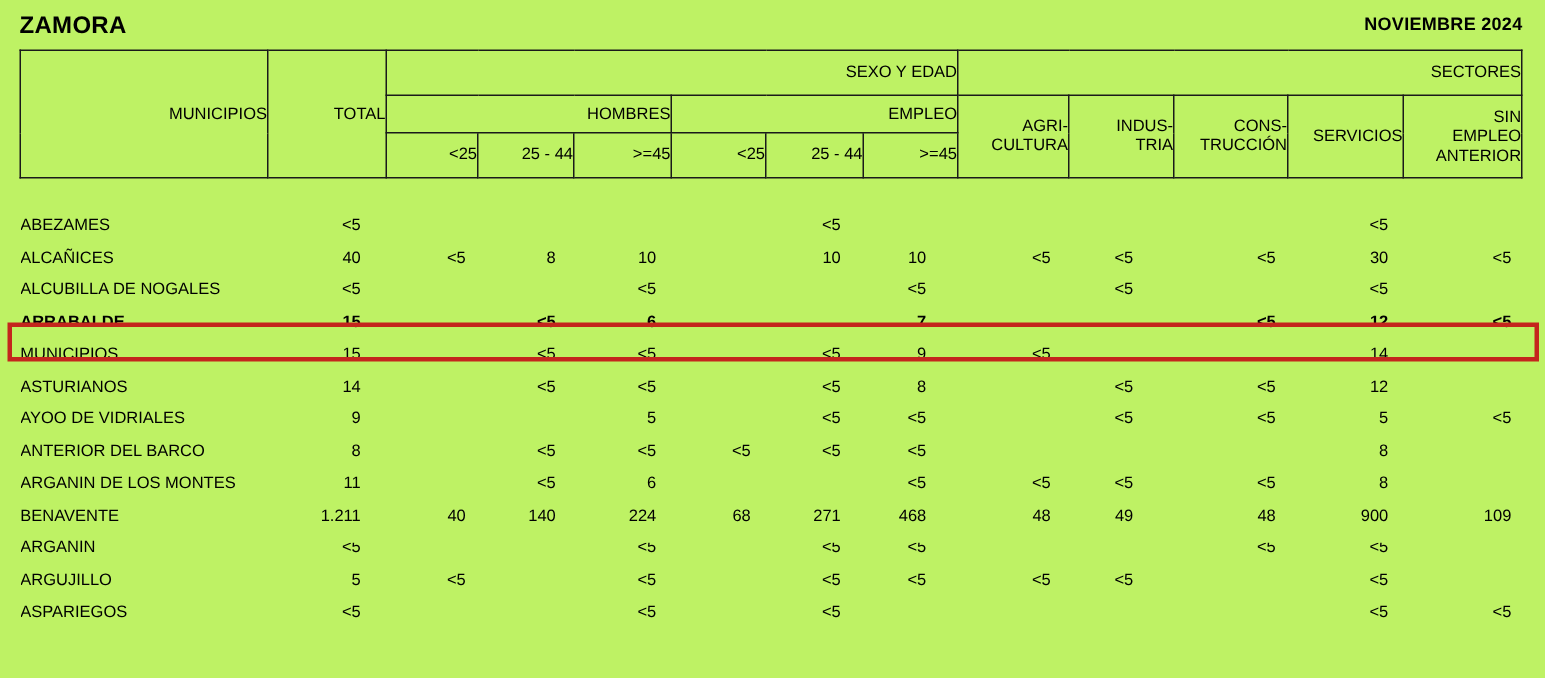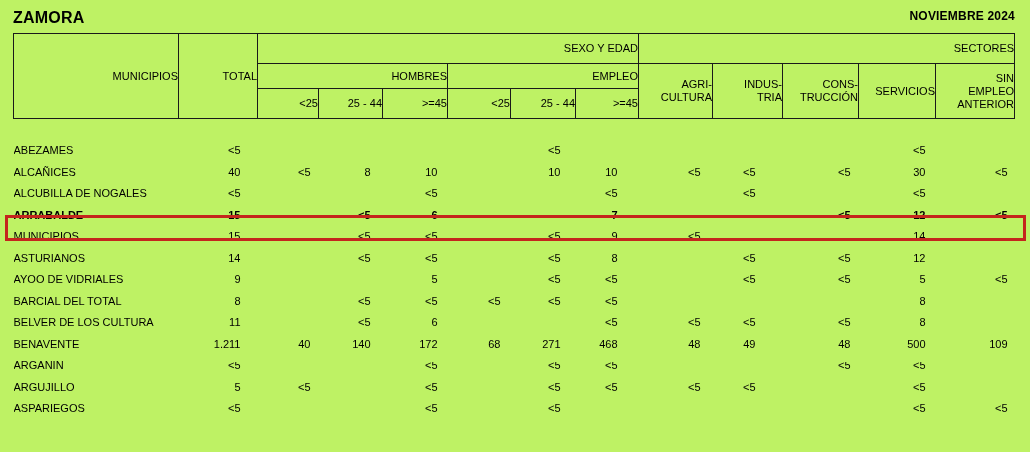--- a/index.html
+++ b/index.html
@@ -242,62 +242,62 @@
           <td class="val"><span class="v"></span></td>
           <td class="val"><span class="v">&lt;5</span></td>
           <td class="val"><span class="v">&lt;5</span></td>
           <td class="val"><span class="v"></span></td>
           <td class="val"><span class="v">&lt;5</span></td>
           <td class="val"><span class="v">&lt;5</span></td>
           <td class="val"><span class="v">5</span></td>
           <td class="val"><span class="v">&lt;5</span></td>
         </tr>
         <tr>
-          <td class="muni">BARCIAL DEL TOTAL</td>
-          <td class="val"><span class="v">8</span></td>
-          <td class="val"><span class="v"></span></td>
-          <td class="val"><span class="v">&lt;5</span></td>
-          <td class="val"><span class="v">&lt;5</span></td>
-          <td class="val"><span class="v">&lt;5</span></td>
-          <td class="val"><span class="v">&lt;5</span></td>
-          <td class="val"><span class="v">&lt;5</span></td>
-          <td class="val"><span class="v"></span></td>
-          <td class="val"><span class="v"></span></td>
-          <td class="val"><span class="v"></span></td>
-          <td class="val"><span class="v">8</span></td>
-          <td class="val"><span class="v"></span></td>
-        </tr>
-        <tr>
-          <td class="muni">BELVER DE LOS CULTURA</td>
+          <td class="muni">ANTERIOR DEL BARCO</td>
+          <td class="val"><span class="v">8</span></td>
+          <td class="val"><span class="v"></span></td>
+          <td class="val"><span class="v">&lt;5</span></td>
+          <td class="val"><span class="v">&lt;5</span></td>
+          <td class="val"><span class="v">&lt;5</span></td>
+          <td class="val"><span class="v">&lt;5</span></td>
+          <td class="val"><span class="v">&lt;5</span></td>
+          <td class="val"><span class="v"></span></td>
+          <td class="val"><span class="v"></span></td>
+          <td class="val"><span class="v"></span></td>
+          <td class="val"><span class="v">8</span></td>
+          <td class="val"><span class="v"></span></td>
+        </tr>
+        <tr>
+          <td class="muni">ARGANIN DE LOS MONTES</td>
           <td class="val"><span class="v">11</span></td>
           <td class="val"><span class="v"></span></td>
           <td class="val"><span class="v">&lt;5</span></td>
           <td class="val"><span class="v">6</span></td>
           <td class="val"><span class="v"></span></td>
           <td class="val"><span class="v"></span></td>
           <td class="val"><span class="v">&lt;5</span></td>
           <td class="val"><span class="v">&lt;5</span></td>
           <td class="val"><span class="v">&lt;5</span></td>
           <td class="val"><span class="v">&lt;5</span></td>
           <td class="val"><span class="v">8</span></td>
           <td class="val"><span class="v"></span></td>
         </tr>
         <tr>
           <td class="muni">BENAVENTE</td>
           <td class="val"><span class="v">1.211</span></td>
           <td class="val"><span class="v">40</span></td>
           <td class="val"><span class="v">140</span></td>
-          <td class="val"><span class="v">172</span></td>
+          <td class="val"><span class="v">224</span></td>
           <td class="val"><span class="v">68</span></td>
           <td class="val"><span class="v">271</span></td>
           <td class="val"><span class="v">468</span></td>
           <td class="val"><span class="v">48</span></td>
           <td class="val"><span class="v">49</span></td>
           <td class="val"><span class="v">48</span></td>
-          <td class="val"><span class="v">500</span></td>
+          <td class="val"><span class="v">900</span></td>
           <td class="val"><span class="v">109</span></td>
         </tr>
         <tr class="clipped">
           <td class="muni">ARGANIN</td>
           <td class="val"><span class="v">&lt;5</span></td>
           <td class="val"><span class="v"></span></td>
           <td class="val"><span class="v"></span></td>
           <td class="val"><span class="v">&lt;5</span></td>
           <td class="val"><span class="v"></span></td>
           <td class="val"><span class="v">&lt;5</span></td>

